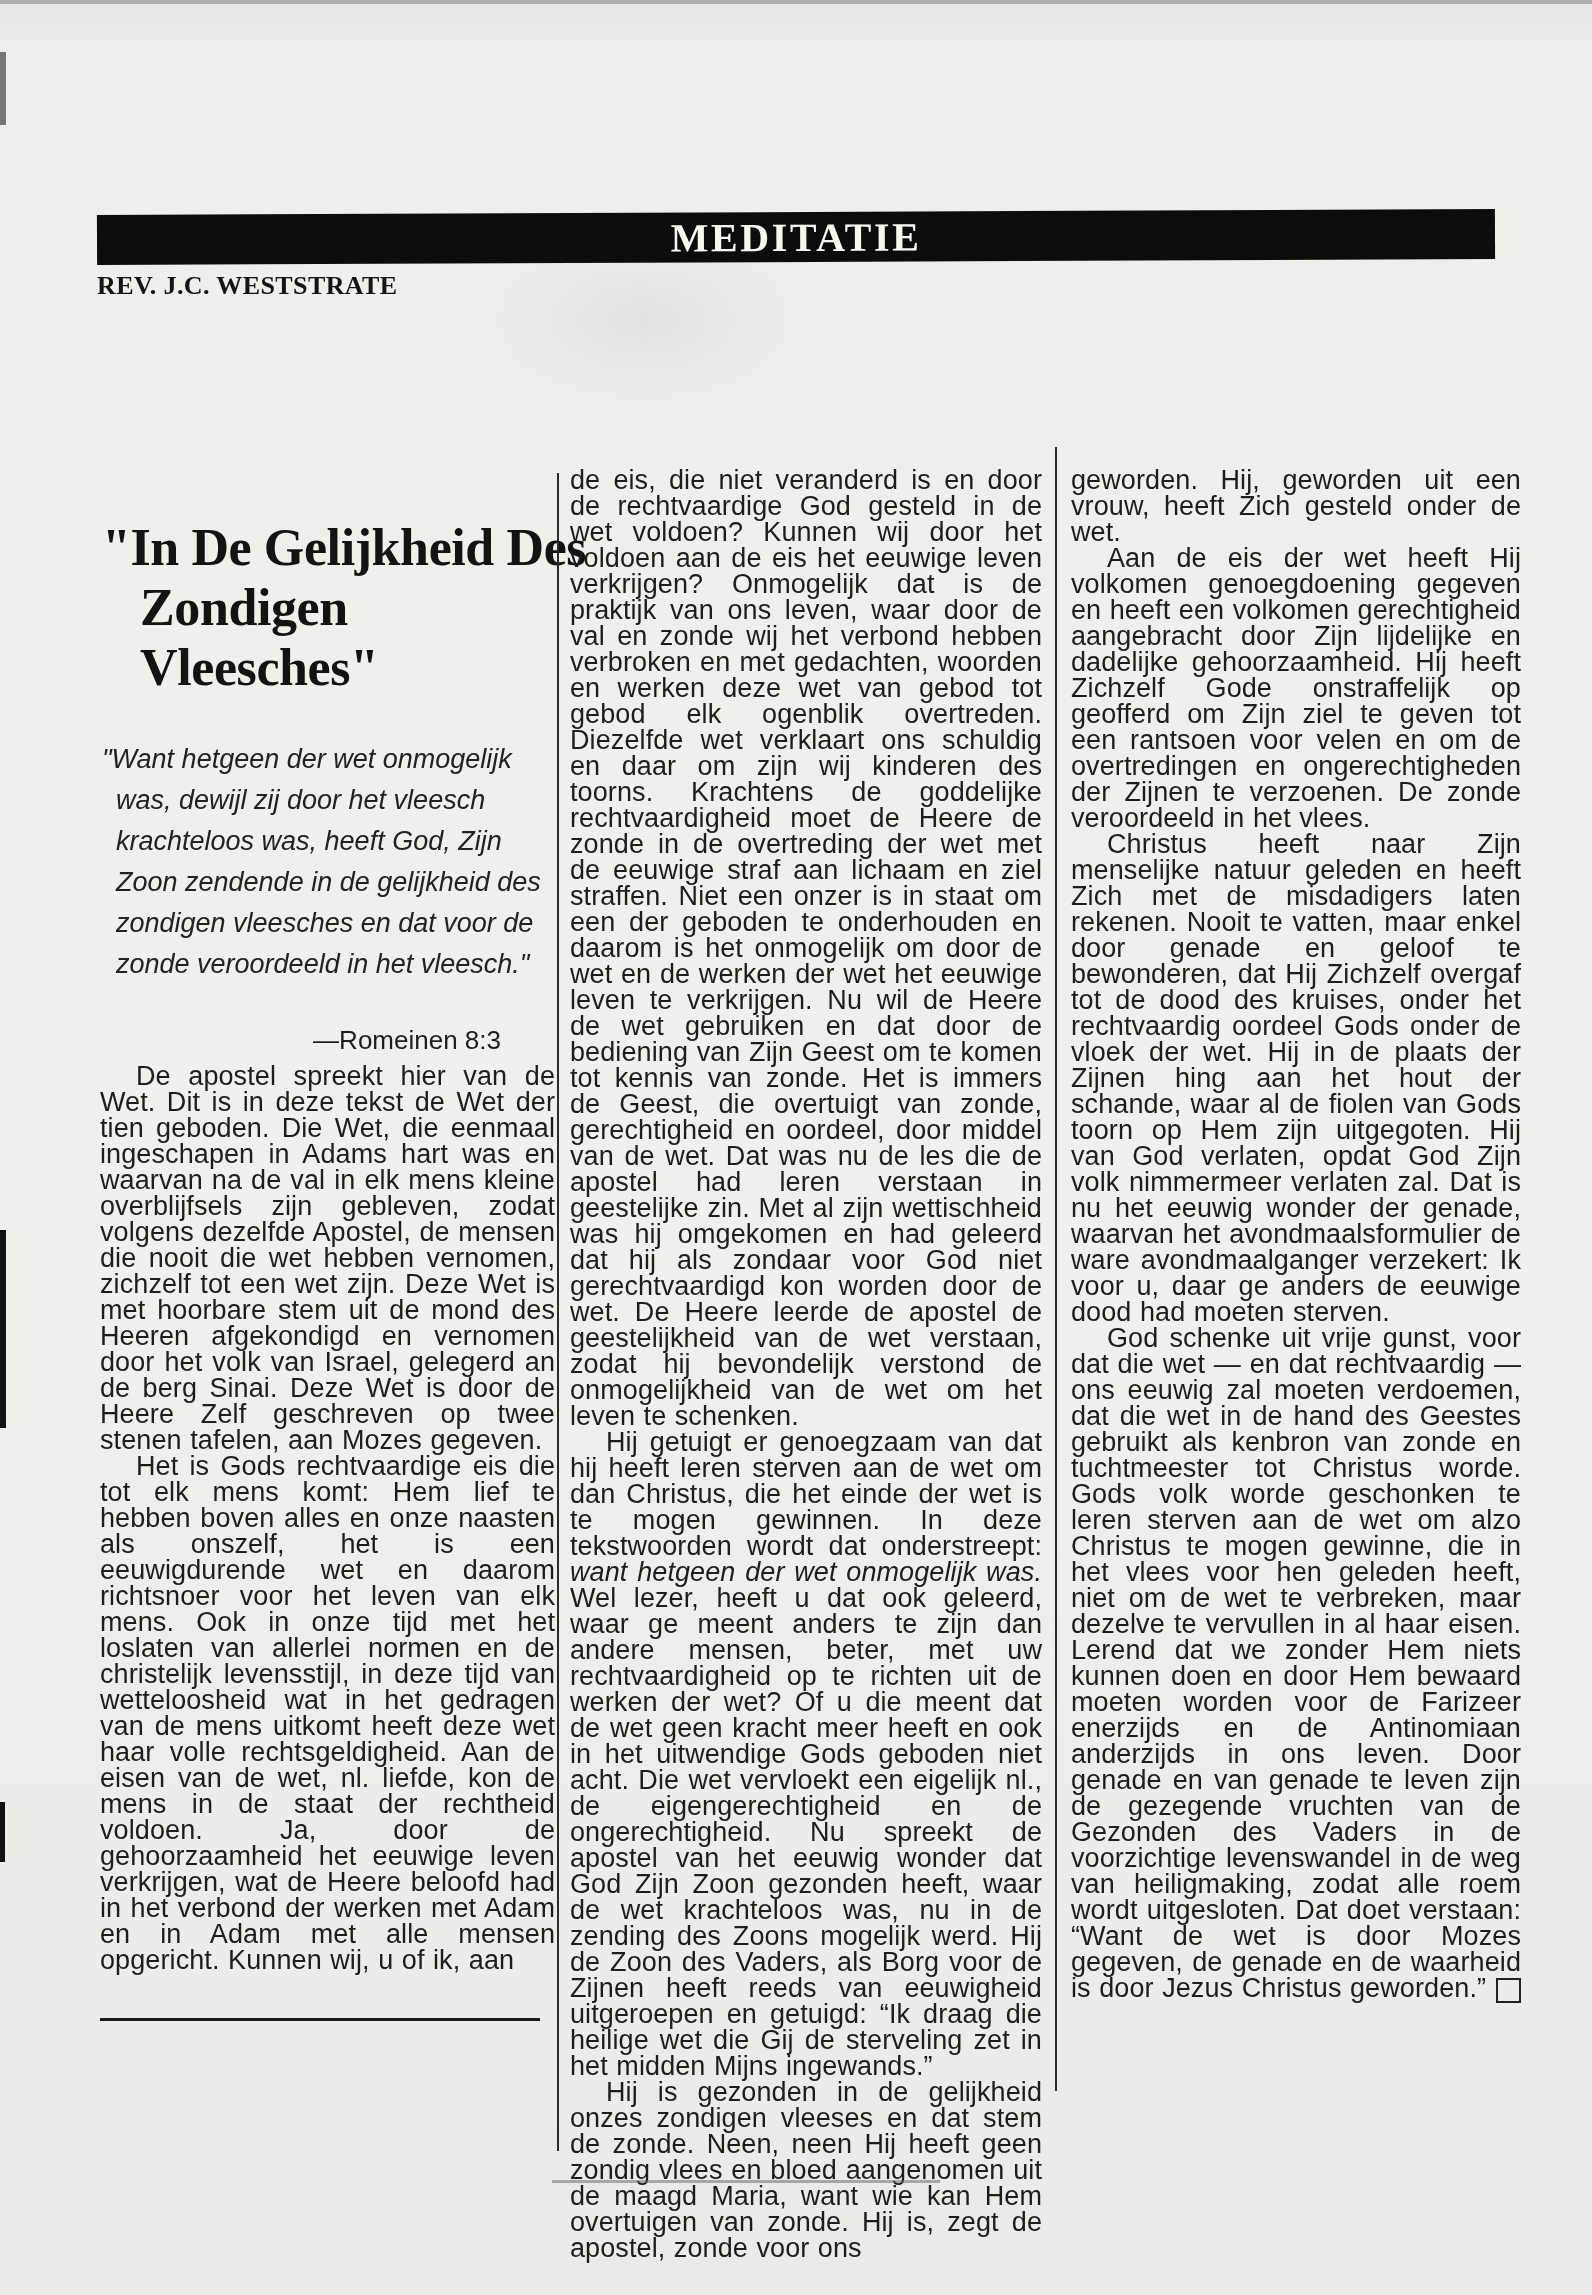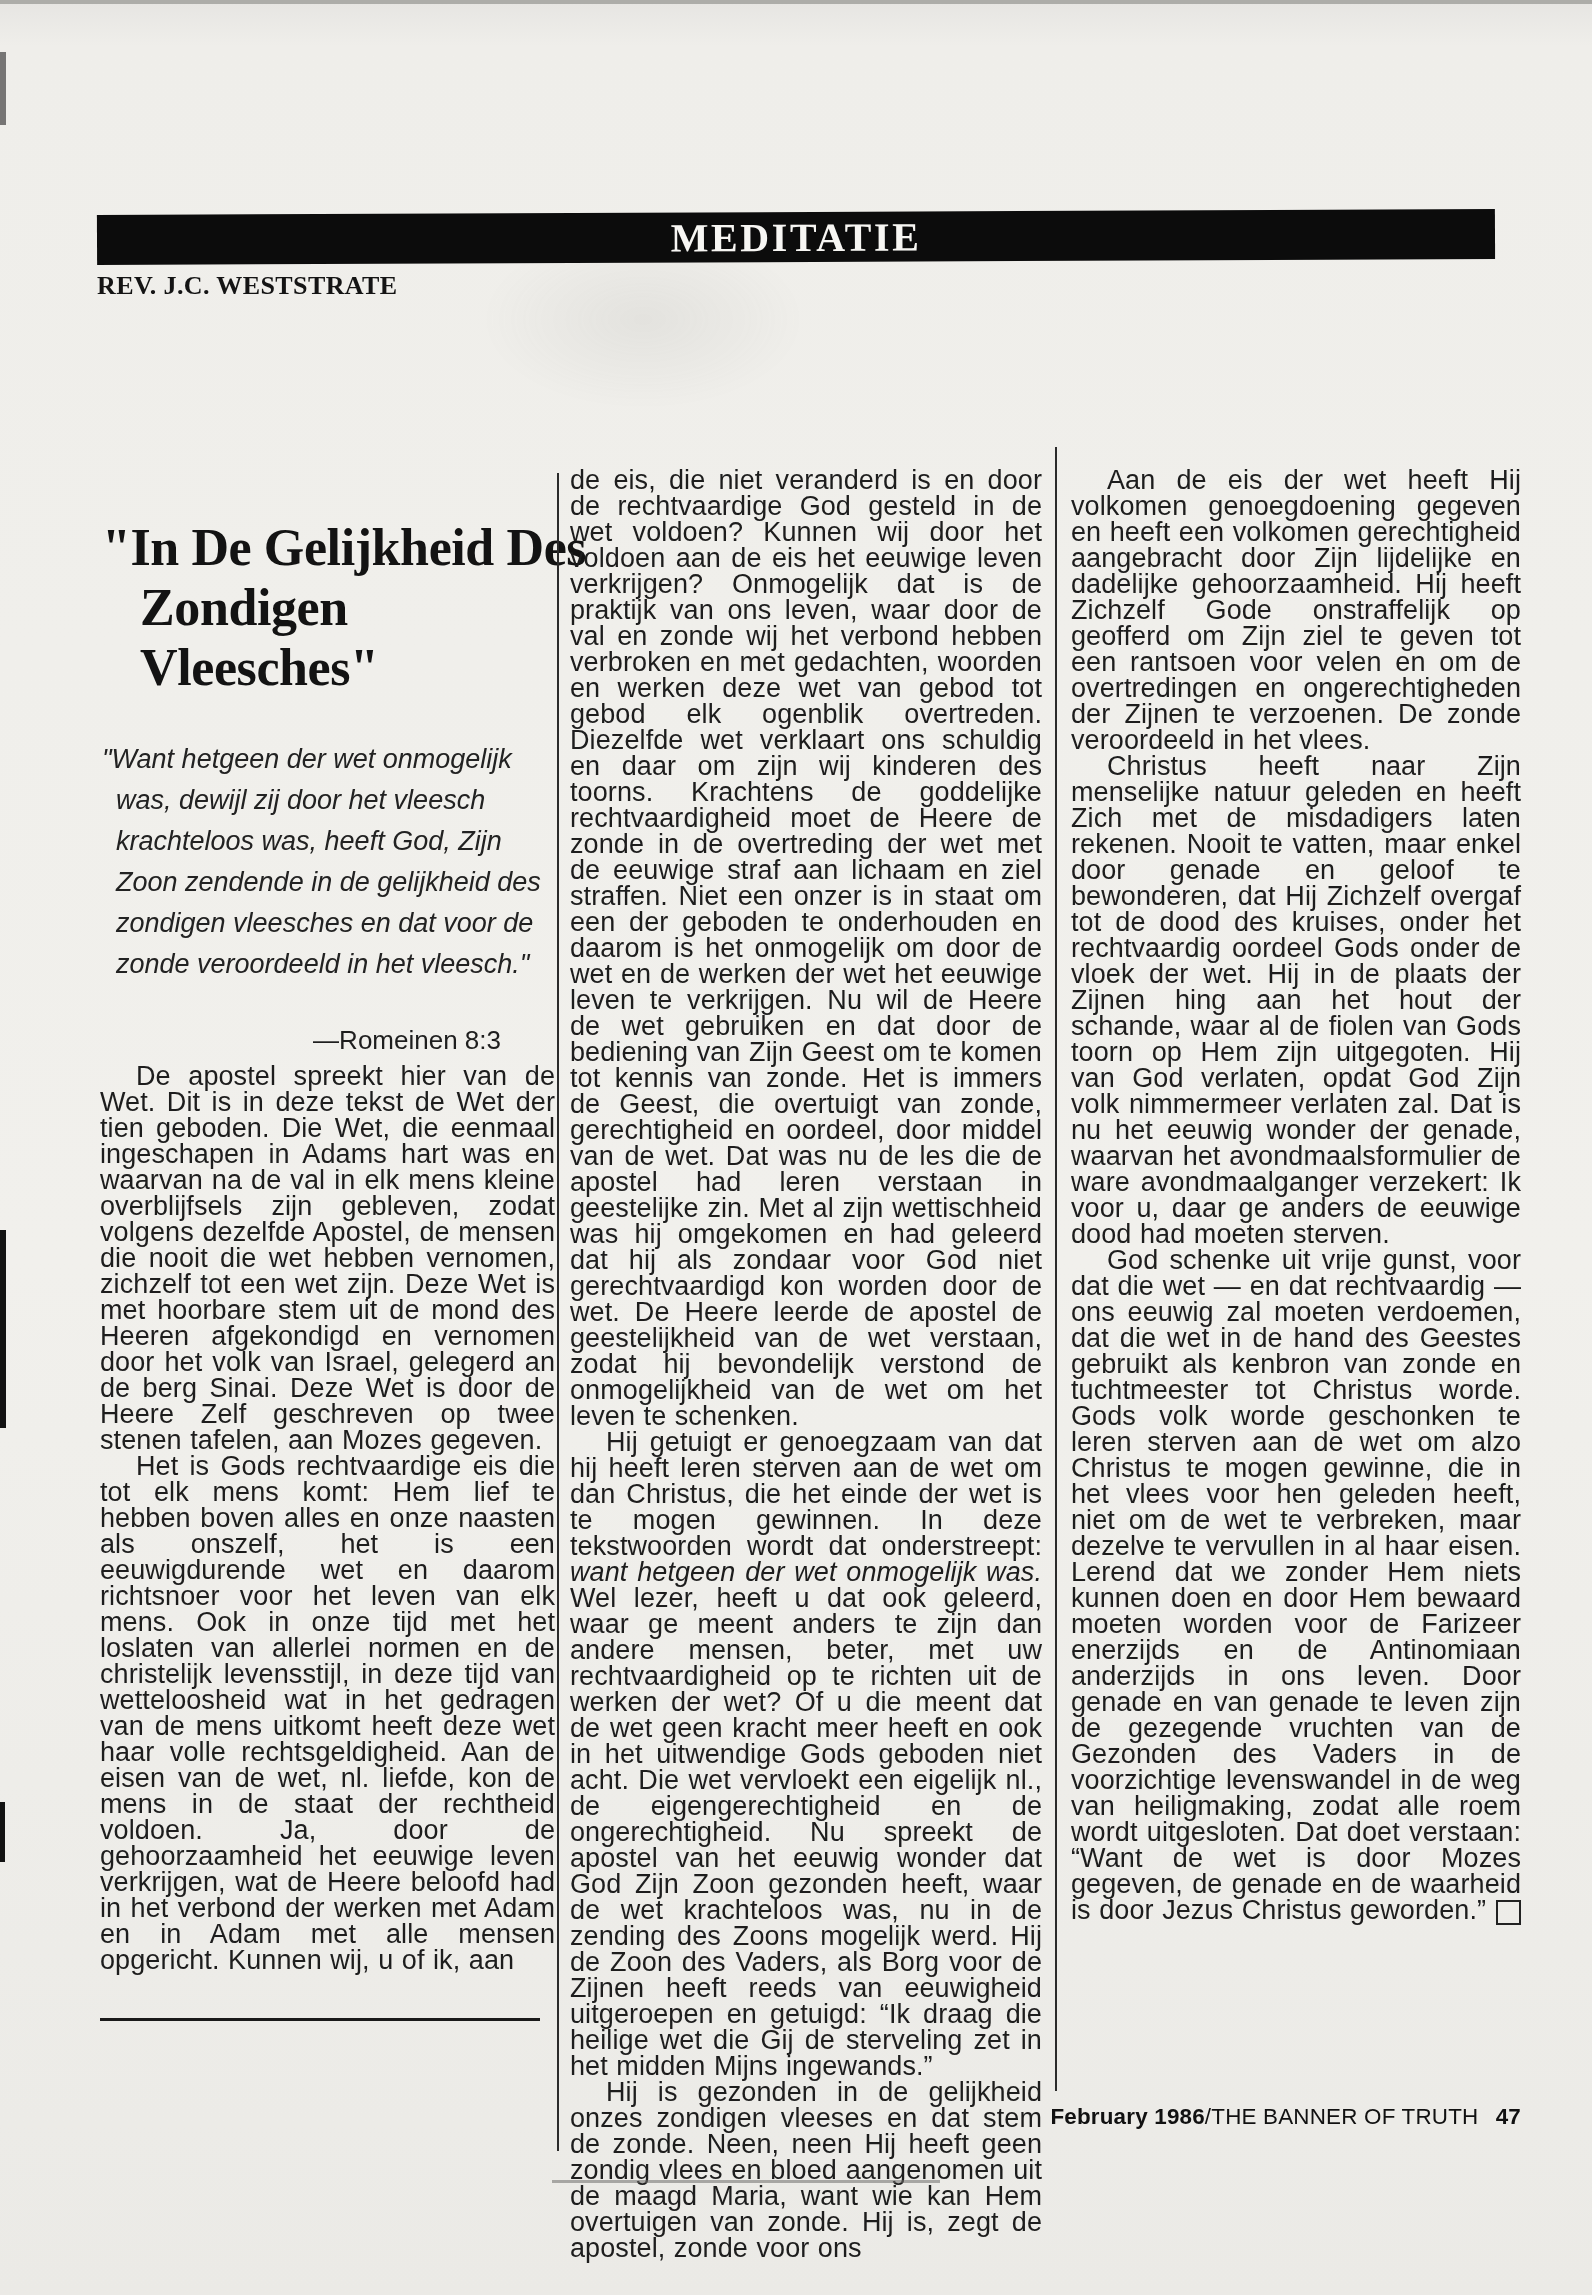--- a/index.html
+++ b/index.html
@@ -82,27 +82,25 @@
   <div class="col col-left">
       <p class="body-para"><span>De apostel spreekt hier van de Wet. Dit is in deze tekst de Wet der tien geboden. Die Wet, die eenmaal ingeschapen in Adams hart was en waarvan na de val in elk mens kleine overblijfsels zijn gebleven, zodat volgens dezelfde Apostel, de mensen die nooit die wet hebben vernomen, zichzelf tot een wet zijn. Deze Wet is met hoorbare stem uit de mond des Heeren afgekondigd en vernomen door het volk van Israel, gelegerd an de berg Sinai. Deze Wet is door de Heere Zelf geschreven op twee stenen tafelen, aan Mozes gegeven.</span></p>
       <p class="body-para"><span>Het is Gods rechtvaardige eis die tot elk mens komt: Hem lief te hebben boven alles en onze naasten als onszelf, het is een eeuwigdurende wet en daarom richtsnoer voor het leven van elk mens. Ook in onze tijd met het loslaten van allerlei normen en de christelijk levensstijl, in deze tijd van wetteloosheid wat in het gedragen van de mens uitkomt heeft deze wet haar volle rechtsgeldigheid. Aan de eisen van de wet, nl. liefde, kon de mens in de staat der rechtheid voldoen. Ja, door de gehoorzaamheid het eeuwige leven verkrijgen, wat de Heere beloofd had in het verbond der werken met Adam en in Adam met alle mensen opgericht. Kunnen wij, u of ik, aan</span></p>
     </div>
   <div class="col col-mid">
       <p class="body-para no-indent"><span>de eis, die niet veranderd is en door de rechtvaardige God gesteld in de wet voldoen? Kunnen wij door het voldoen aan de eis het eeuwige leven verkrijgen? Onmogelijk dat is de praktijk van ons leven, waar door de val en zonde wij het verbond hebben verbroken en met gedachten, woorden en werken deze wet van gebod tot gebod elk ogenblik overtreden. Diezelfde wet verklaart ons schuldig en daar om zijn wij kinderen des toorns. Krachtens de goddelijke rechtvaardigheid moet de Heere de zonde in de overtreding der wet met de eeuwige straf aan lichaam en ziel straffen. Niet een onzer is in staat om een der geboden te onderhouden en daarom is het onmogelijk om door de wet en de werken der wet het eeuwige leven te verkrijgen. Nu wil de Heere de wet gebruiken en dat door de bediening van Zijn Geest om te komen tot kennis van zonde. Het is immers de Geest, die overtuigt van zonde, gerechtigheid en oordeel, door middel van de wet. Dat was nu de les die de apostel had leren verstaan in geestelijke zin. Met al zijn wettischheid was hij omgekomen en had geleerd dat hij als zondaar voor God niet gerechtvaardigd kon worden door de wet. De Heere leerde de apostel de geestelijkheid van de wet verstaan, zodat hij bevondelijk verstond de onmogelijkheid van de wet om het leven te schenken.</span></p>
       <p class="body-para"><span>Hij getuigt er genoegzaam van dat hij heeft leren sterven aan de wet om dan Christus, die het einde der wet is te mogen gewinnen. In deze tekstwoorden wordt dat onderstreept: </span><span class="italic">want hetgeen der wet onmogelijk was.</span><span> Wel lezer, heeft u dat ook geleerd, waar ge meent anders te zijn dan andere mensen, beter, met uw rechtvaardigheid op te richten uit de werken der wet? Of u die meent dat de wet geen kracht meer heeft en ook in het uitwendige Gods geboden niet acht. Die wet vervloekt een eigelijk nl., de eigengerechtigheid en de ongerechtigheid. Nu spreekt de apostel van het eeuwig wonder dat God Zijn Zoon gezonden heeft, waar de wet krachteloos was, nu in de zending des Zoons mogelijk werd. Hij de Zoon des Vaders, als Borg voor de Zijnen heeft reeds van eeuwigheid uitgeroepen en getuigd: “Ik draag die heilige wet die Gij de sterveling zet in het midden Mijns ingewands.”</span></p>
       <p class="body-para"><span>Hij is gezonden in de gelijkheid onzes zondigen vleeses en dat stem de zonde. Neen, neen Hij heeft geen zondig vlees en bloed aangenomen uit de maagd Maria, want wie kan Hem overtuigen van zonde. Hij is, zegt de apostel, zonde voor ons</span></p>
     </div>
   <div class="col col-right">
+      <p class="body-para no-indent"><span>geworden. Hij, geworden uit een vrouw, heeft Zich gesteld onder de wet.</span></p>
       <p class="body-para"><span>Aan de eis der wet heeft Hij volkomen genoegdoening gegeven en heeft een volkomen gerechtigheid aangebracht door Zijn lijdelijke en dadelijke gehoorzaamheid. Hij heeft Zichzelf Gode onstraffelijk op geofferd om Zijn ziel te geven tot een rantsoen voor velen en om de overtredingen en ongerechtigheden der Zijnen te verzoenen. De zonde veroordeeld in het vlees.</span></p>
       <p class="body-para"><span>Christus heeft naar Zijn menselijke natuur geleden en heeft Zich met de misdadigers laten rekenen. Nooit te vatten, maar enkel door genade en geloof te bewonderen, dat Hij Zichzelf overgaf tot de dood des kruises, onder het rechtvaardig oordeel Gods onder de vloek der wet. Hij in de plaats der Zijnen hing aan het hout der schande, waar al de fiolen van Gods toorn op Hem zijn uitgegoten. Hij van God verlaten, opdat God Zijn volk nimmermeer verlaten zal. Dat is nu het eeuwig wonder der genade, waarvan het avondmaalsformulier de ware avondmaalganger verzekert: Ik voor u, daar ge anders de eeuwige dood had moeten sterven.</span></p>
       <p class="body-para"><span>God schenke uit vrije gunst, voor dat die wet — en dat rechtvaardig — ons eeuwig zal moeten verdoemen, dat die wet in de hand des Geestes gebruikt als kenbron van zonde en tuchtmeester tot Christus worde. Gods volk worde geschonken te leren sterven aan de wet om alzo Christus te mogen gewinne, die in het vlees voor hen geleden heeft, niet om de wet te verbreken, maar dezelve te vervullen in al haar eisen. Lerend dat we zonder Hem niets kunnen doen en door Hem bewaard moeten worden voor de Farizeer enerzijds en de Antinomiaan anderzijds in ons leven. Door genade en van genade te leven zijn de gezegende vruchten van de Gezonden des Vaders in de voorzichtige levenswandel in de weg van heiligmaking, zodat alle roem wordt uitgesloten. Dat doet verstaan: “Want de wet is door Mozes gegeven, de genade en de waarheid is door Jezus Christus geworden.”</span><span class="end-mark"></span></p>
     </div>
 
   <div class="footnote-rule"></div>
 
-  <div class="footer">
-    <span class="bold">February 1986</span><span>/</span><span>THE BANNER OF TRUTH</span><span class="page-num">47</span>
-  </div>
 
   <div class="scan-bottom-line"></div>
 
 </div>
 
 
 </body></html>

